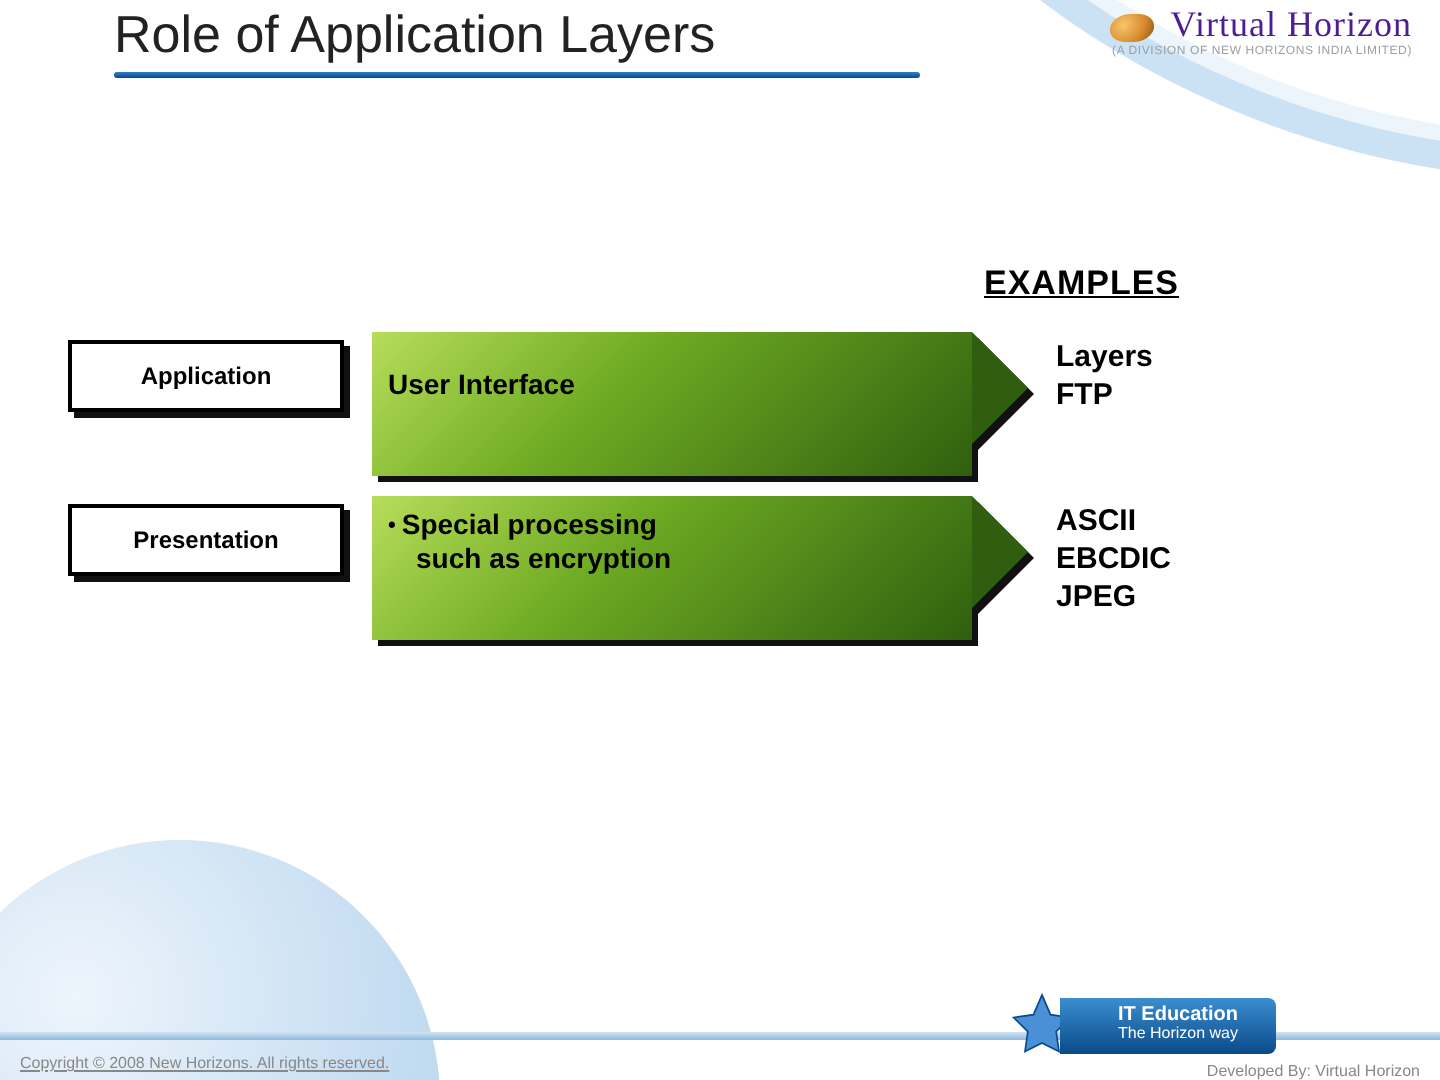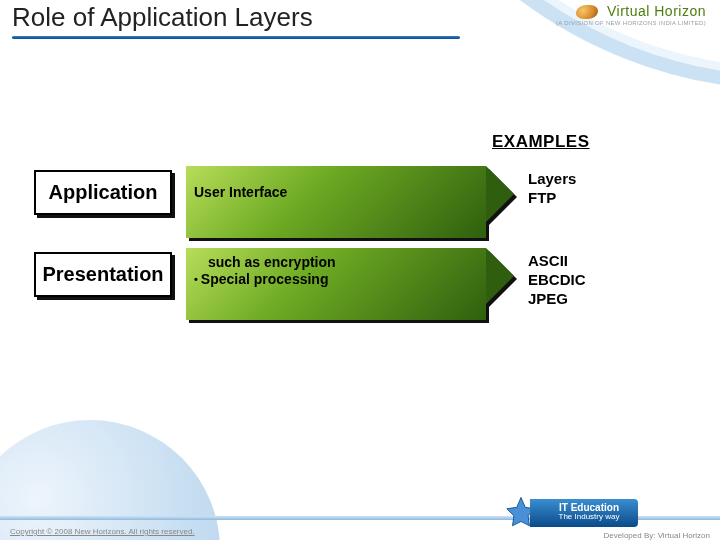--- a/index.html
+++ b/index.html
@@ -8,42 +8,43 @@
     position: relative;
     width: 720px; height: 540px;
     overflow: hidden;
     background: #fff;
   }
   
   .header {
     position: relative;
     height: 54px;
     padding: 2px 12px 0 12px;
+    margin-left: 45px;
   }
   .title {
     font-size: 26px;
     font-weight: 400;
     color: #222;
   }
   .title-underline {
     position: absolute;
     left: 12px; right: 260px; top: 36px;
     height: 3px;
     background: linear-gradient(to bottom, #2f7fc6, #0a4a8a);
     border-radius: 2px;
   }
   .brand {
     position: absolute;
     right: 14px; top: 2px;
     text-align: right;
   }
   .brand-main {
-    font-family: Liberation Sans, sans-serif;
-    font-size: 14px;
-    color: #4d7c0f;
+    font-family: Liberation Serif, serif;
+    font-size: 18px;
+    color: #4c1d95;
     letter-spacing: 0.5px;
   }
   .brand-sub {
     font-size: 6px;
     color: #9aa0a6;
     letter-spacing: 0.3px;
   }
   .brand-logo {
     display:inline-block; width:22px; height:14px; margin-right:4px;
     vertical-align: middle;
@@ -80,21 +81,21 @@
   }
   .row.r1 { top: 112px; }
   .row.r2 { top: 194px; }
   .layer-box {
     position: absolute;
     left: 0; top: 4px;
     width: 138px;
     padding: 9px 0;
     text-align: center;
     font-weight: 700;
-    font-size: 20px;
+    font-size: 12px;
     background: #fff;
     border: 2.5px solid #000;
     box-shadow: 3px 3px 0 #111;
   }
   .arrow-band {
     position: absolute;
     left: 152px; top: 0;
     width: 300px; height: 72px;
     background: linear-gradient(135deg, #b7dd59 0%, #6eaa23 40%, #2f5f0e 100%);
     box-shadow: 3px 3px 0 #111;
@@ -206,22 +207,22 @@
       <div class="examples">
         <div>Layers</div>
         <div>FTP</div>
       </div>
     </div>
 
     <div class="row r2">
       <div class="layer-box">Presentation</div>
       <div class="arrow-band">
         <div class="arrow-text">
+          <span class="bullet-line"><span class="dot">•</span><span>Special processing</span></span>
           <span class="bullet-line indent"><span>such as encryption</span></span>
-          <span class="bullet-line"><span class="dot">•</span><span>Special processing</span></span>
         </div>
       </div>
       <div class="examples">
         <div>ASCII</div>
         <div>EBCDIC</div>
         <div>JPEG</div>
       </div>
     </div>
   </div>
 
@@ -230,19 +231,19 @@
     <div class="copyright">Copyright © 2008 New Horizons. All rights reserved.</div>
 
     <div class="badge">
       <div class="badge-star">
         <svg viewBox="0 0 24 24">
             <polygon points="12,1 15,8 22,9 17,14 18,21 12,18 6,21 7,14 2,9 9,8" fill="#4a90d6" stroke="#0a4a8a" stroke-width="0.6"></polygon>
           </svg>
       </div>
       <div class="badge-body">
         <span class="b1">IT Education</span>
-        <span class="b2">The Industry way</span>
+        <span class="b2">The Horizon way</span>
       </div>
     </div>
 
     <div class="devby">Developed By: Virtual Horizon</div>
   </div>
 </div>
 
 </body></html>

